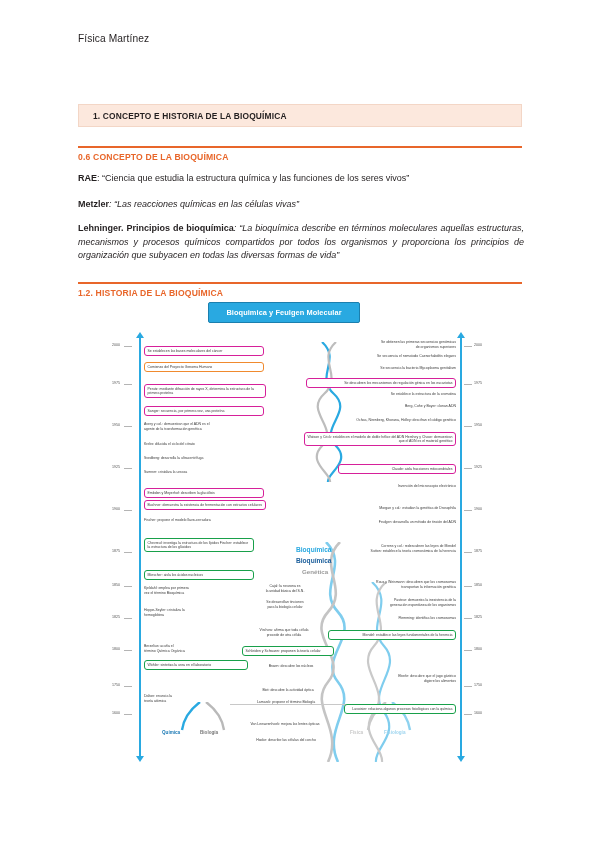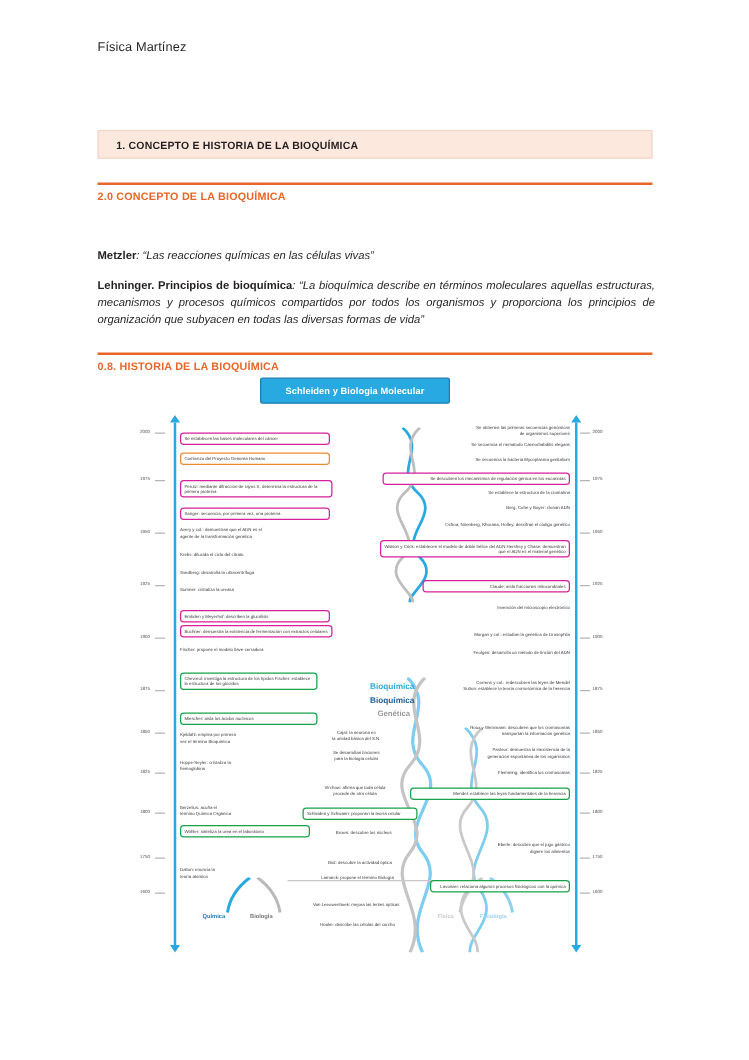--- a/index.html
+++ b/index.html
@@ -124,38 +124,41 @@
   <div class="hdr">
     <div class="hdr-right">Física Martínez</div>
   </div>
 
 
   <div class="sub-bar">
     <span>1. CONCEPTO E HISTORIA DE LA BIOQUÍMICA</span>
   </div>
 
   <div class="rule" style="top:146px;"></div>
-  <div class="sec-head" style="top:152px;">2.0 CONCEPTO DE LA BIOQUÍMICA</div>
-
+  <div class="sec-head" style="top:152px;">0.6 CONCEPTO DE LA BIOQUÍMICA</div>
+
+  <div class="para" style="top:172px;">
+    <b>RAE</b><span>: “Ciencia que estudia la estructura química y las funciones de los seres vivos”</span>
+  </div>
 
   <div class="para" style="top:198px;">
     <b>Metzler</b><i>: “Las reacciones químicas en las células vivas”</i>
   </div>
 
   <div class="para just" style="top:222px;">
     <b>Lehninger. Principios de bioquímica</b><i>: “La bioquímica describe en términos moleculares aquellas estructuras, mecanismos y procesos químicos compartidos por todos los organismos y proporciona los principios de organización que subyacen en todas las diversas formas de vida”</i>
   </div>
 
   <div class="rule" style="top:282px;"></div>
-  <div class="sec-head" style="top:288px;">0.8. HISTORIA DE LA BIOQUÍMICA</div>
+  <div class="sec-head" style="top:288px;">1.2. HISTORIA DE LA BIOQUÍMICA</div>
 
   <div class="fig">
 
     <div class="fig-title">
-      <span>Schleiden y Biologia Molecular</span>
+      <span>Bioquimica y Feulgen Molecular</span>
     </div>
 
     <div class="axis left"></div>
     <div class="arrow up" style="left:24px;top:34px;"></div>
     <div class="arrow down" style="left:24px;top:458px;"></div>
 
     <div class="axis right"></div>
     <div class="arrow up" style="left:345px;top:34px;"></div>
     <div class="arrow down" style="left:345px;top:458px;"></div>
 

